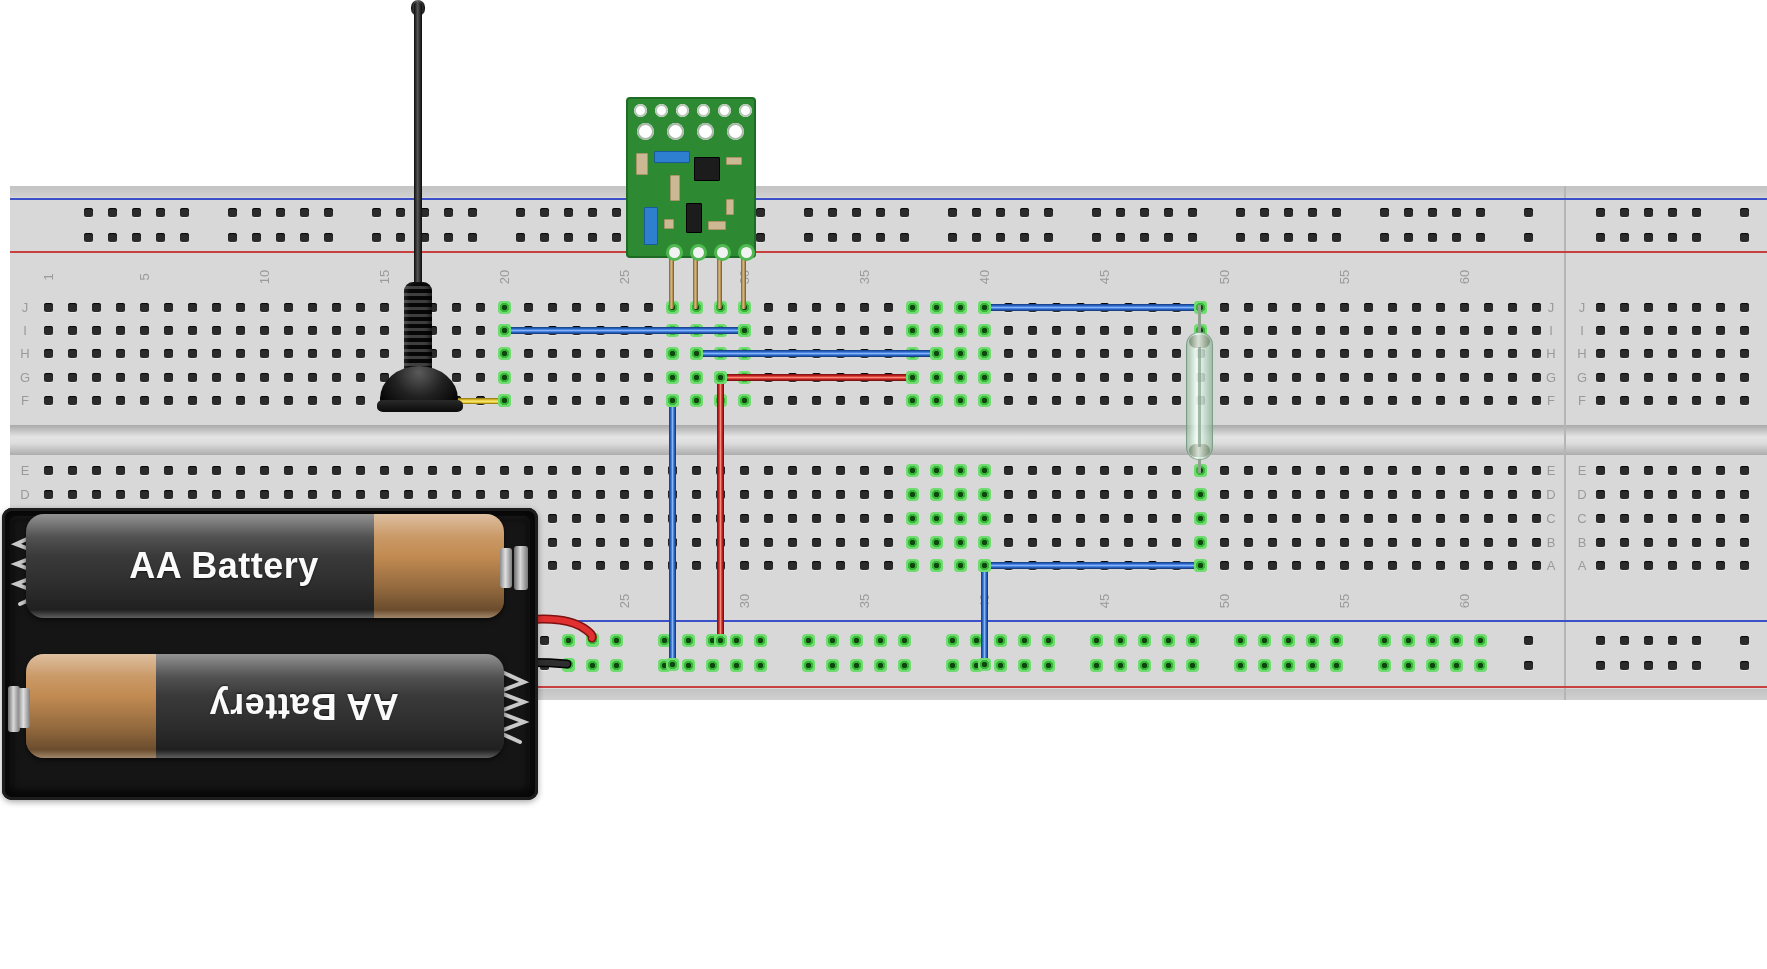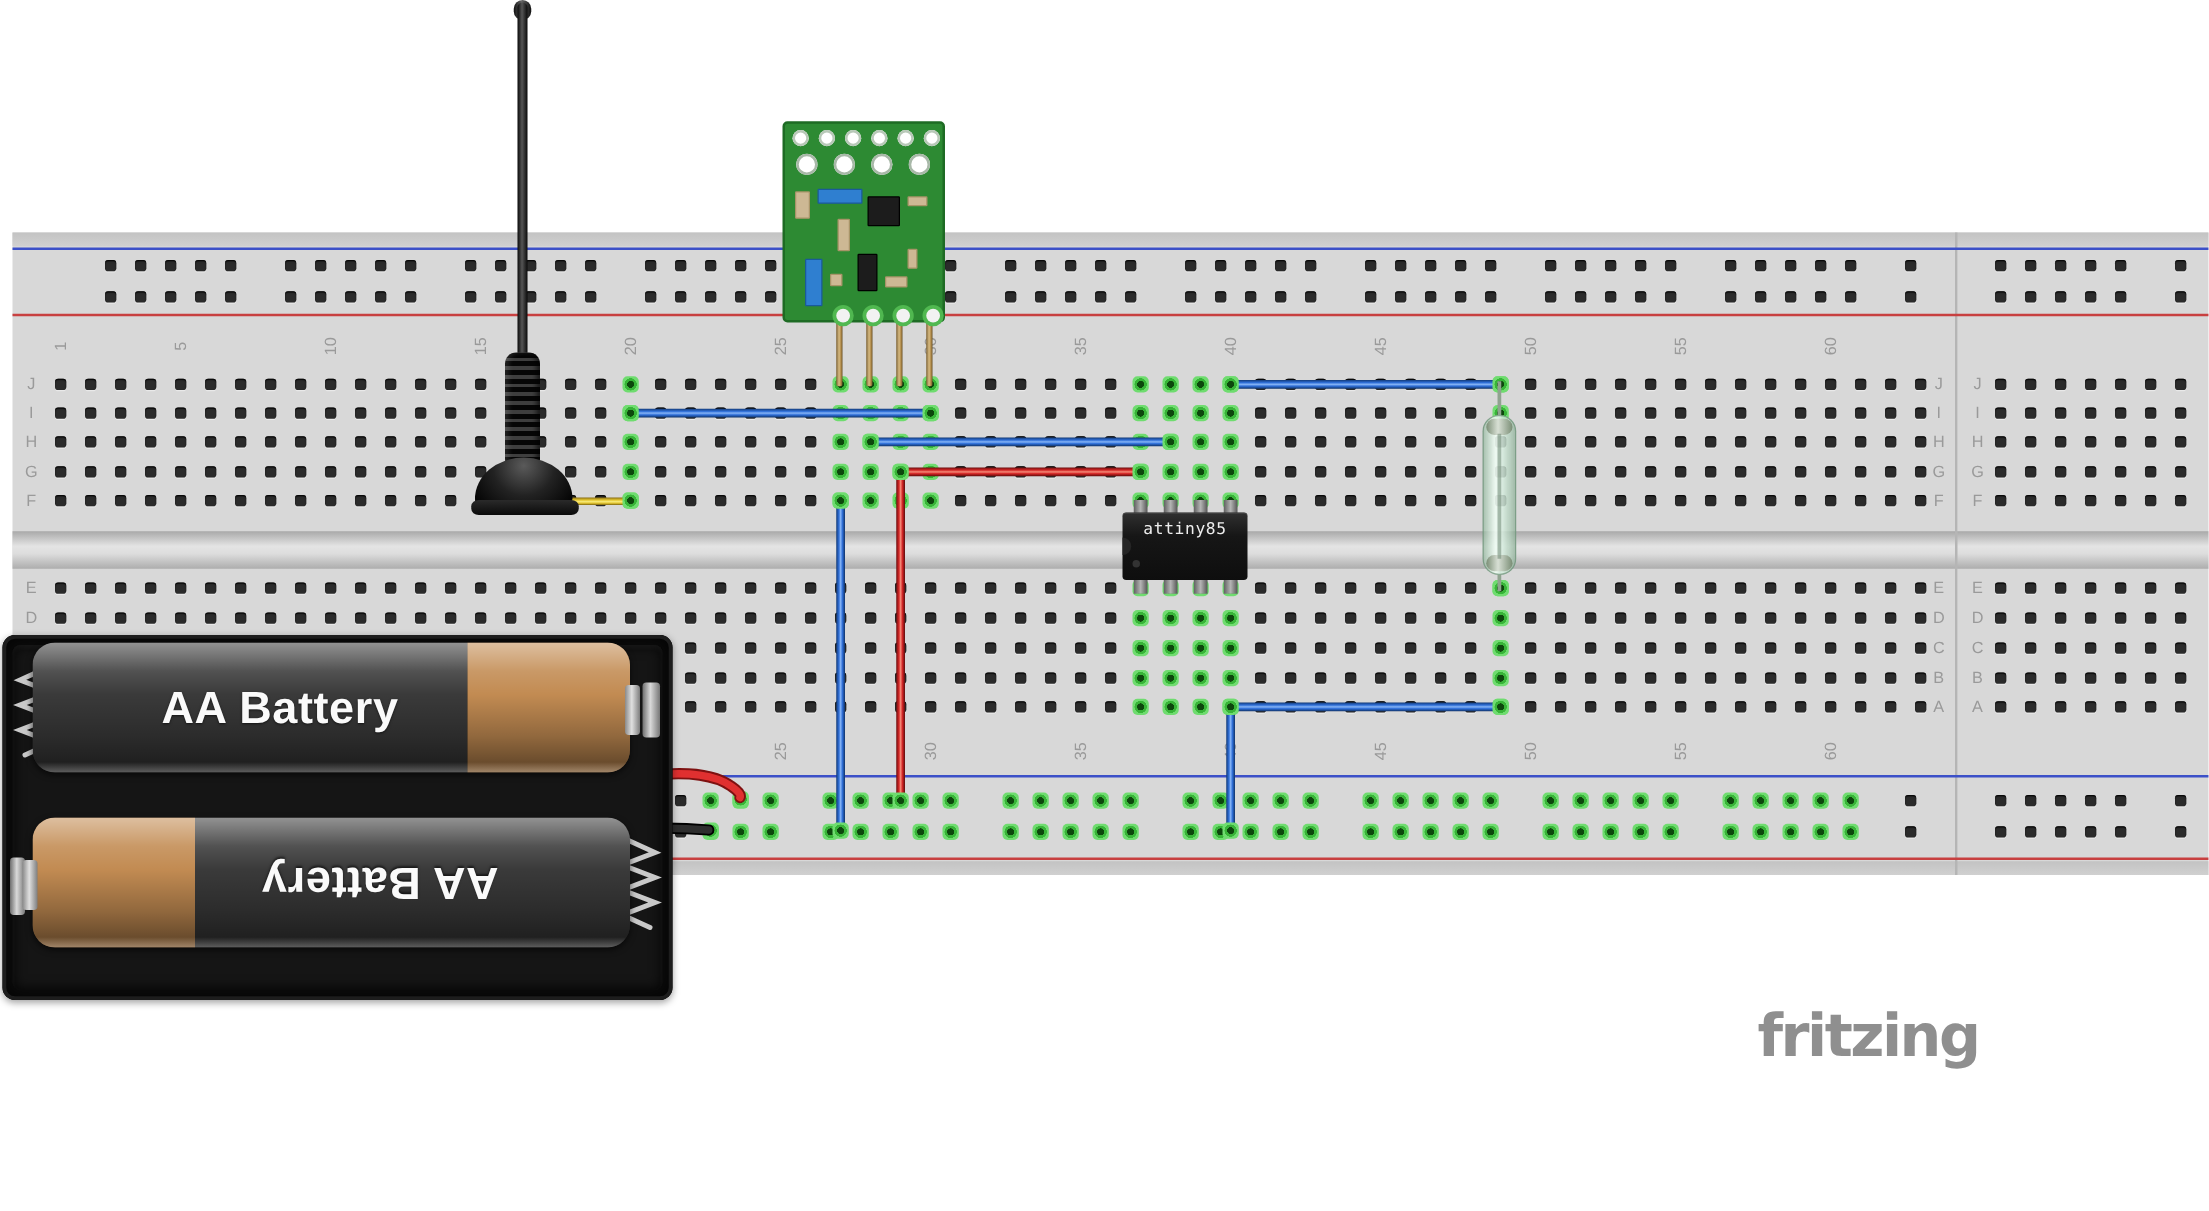--- a/index.html
+++ b/index.html
@@ -1293,34 +1293,20 @@
   </div>
 
   <div style="left:377px;top:0;width:86px;height:414px">
     <div class="ant-cap" style="left:34px;top:0;width:14px;height:16px"></div>
     <div class="ant-rod" style="left:37px;top:2px;width:8px;height:288px"></div>
     <div class="ant-coil" style="left:27px;top:282px;width:28px;height:94px"></div>
     <div class="ant-base" style="left:3px;top:366px;width:78px;height:44px"></div>
     <div class="ant-plate" style="left:0;top:400px;width:86px;height:12px"></div>
   </div>
 
-  <div style="left:898px;top:400px;width:100px;height:75px">
-    <div class="ic-leg" style="left:9px;top:0"></div>
-    <div class="ic-leg" style="left:33px;top:0"></div>
-    <div class="ic-leg" style="left:57px;top:0"></div>
-    <div class="ic-leg" style="left:81px;top:0"></div>
-    <div class="ic-leg" style="left:9px;top:62px"></div>
-    <div class="ic-leg" style="left:33px;top:62px"></div>
-    <div class="ic-leg" style="left:57px;top:62px"></div>
-    <div class="ic-leg" style="left:81px;top:62px"></div>
-    <div class="ic-body" style="left:0;top:10px;width:100px;height:54px"></div>
-    <div class="ic-notch" style="left:0;top:30px"></div>
-    <div class="ic-dot" style="left:8px;top:48px"></div>
-    <span class="ic-label" style="left:0;top:16px;width:100px">attiny85</span>
-  </div>
 
   <div style="left:1180px;top:303px;width:40px;height:172px">
     <div class="reed-lead" style="left:18px;top:2px;height:32px"></div>
     <div class="reed-lead" style="left:18px;top:152px;height:18px"></div>
     <div class="reed-glass" style="left:6px;top:29px;width:27px;height:128px">
       <div class="reed-cap" style="left:2px;top:2px"></div>
       <div class="reed-cap" style="left:2px;top:111px"></div>
       <div class="reed-filament" style="left:11px;top:14px;height:100px"></div>
     </div>
   </div>
@@ -1344,14 +1330,13 @@
 
     <div class="battery" style="left:24px;top:146px;width:478px;height:104px">
       <div class="bat-sec tan" style="left:0;top:0;width:130px;height:104px"></div>
       <div class="bat-sec dark" style="left:130px;top:0;width:348px;height:104px"></div>
       <div class="bat-shine"></div>
       <span class="bat-label flip" style="left:110px;top:31px;width:336px">AA Battery</span>
     </div>
     <div class="bat-nub" style="left:16px;top:180px;width:12px;height:40px"></div>
   </div>
 
-  <div class="fritzing-logo" style="left:1406px;top:802px;width:160px;height:60px">fritzing</div>
 </div>
 
 </body></html>

